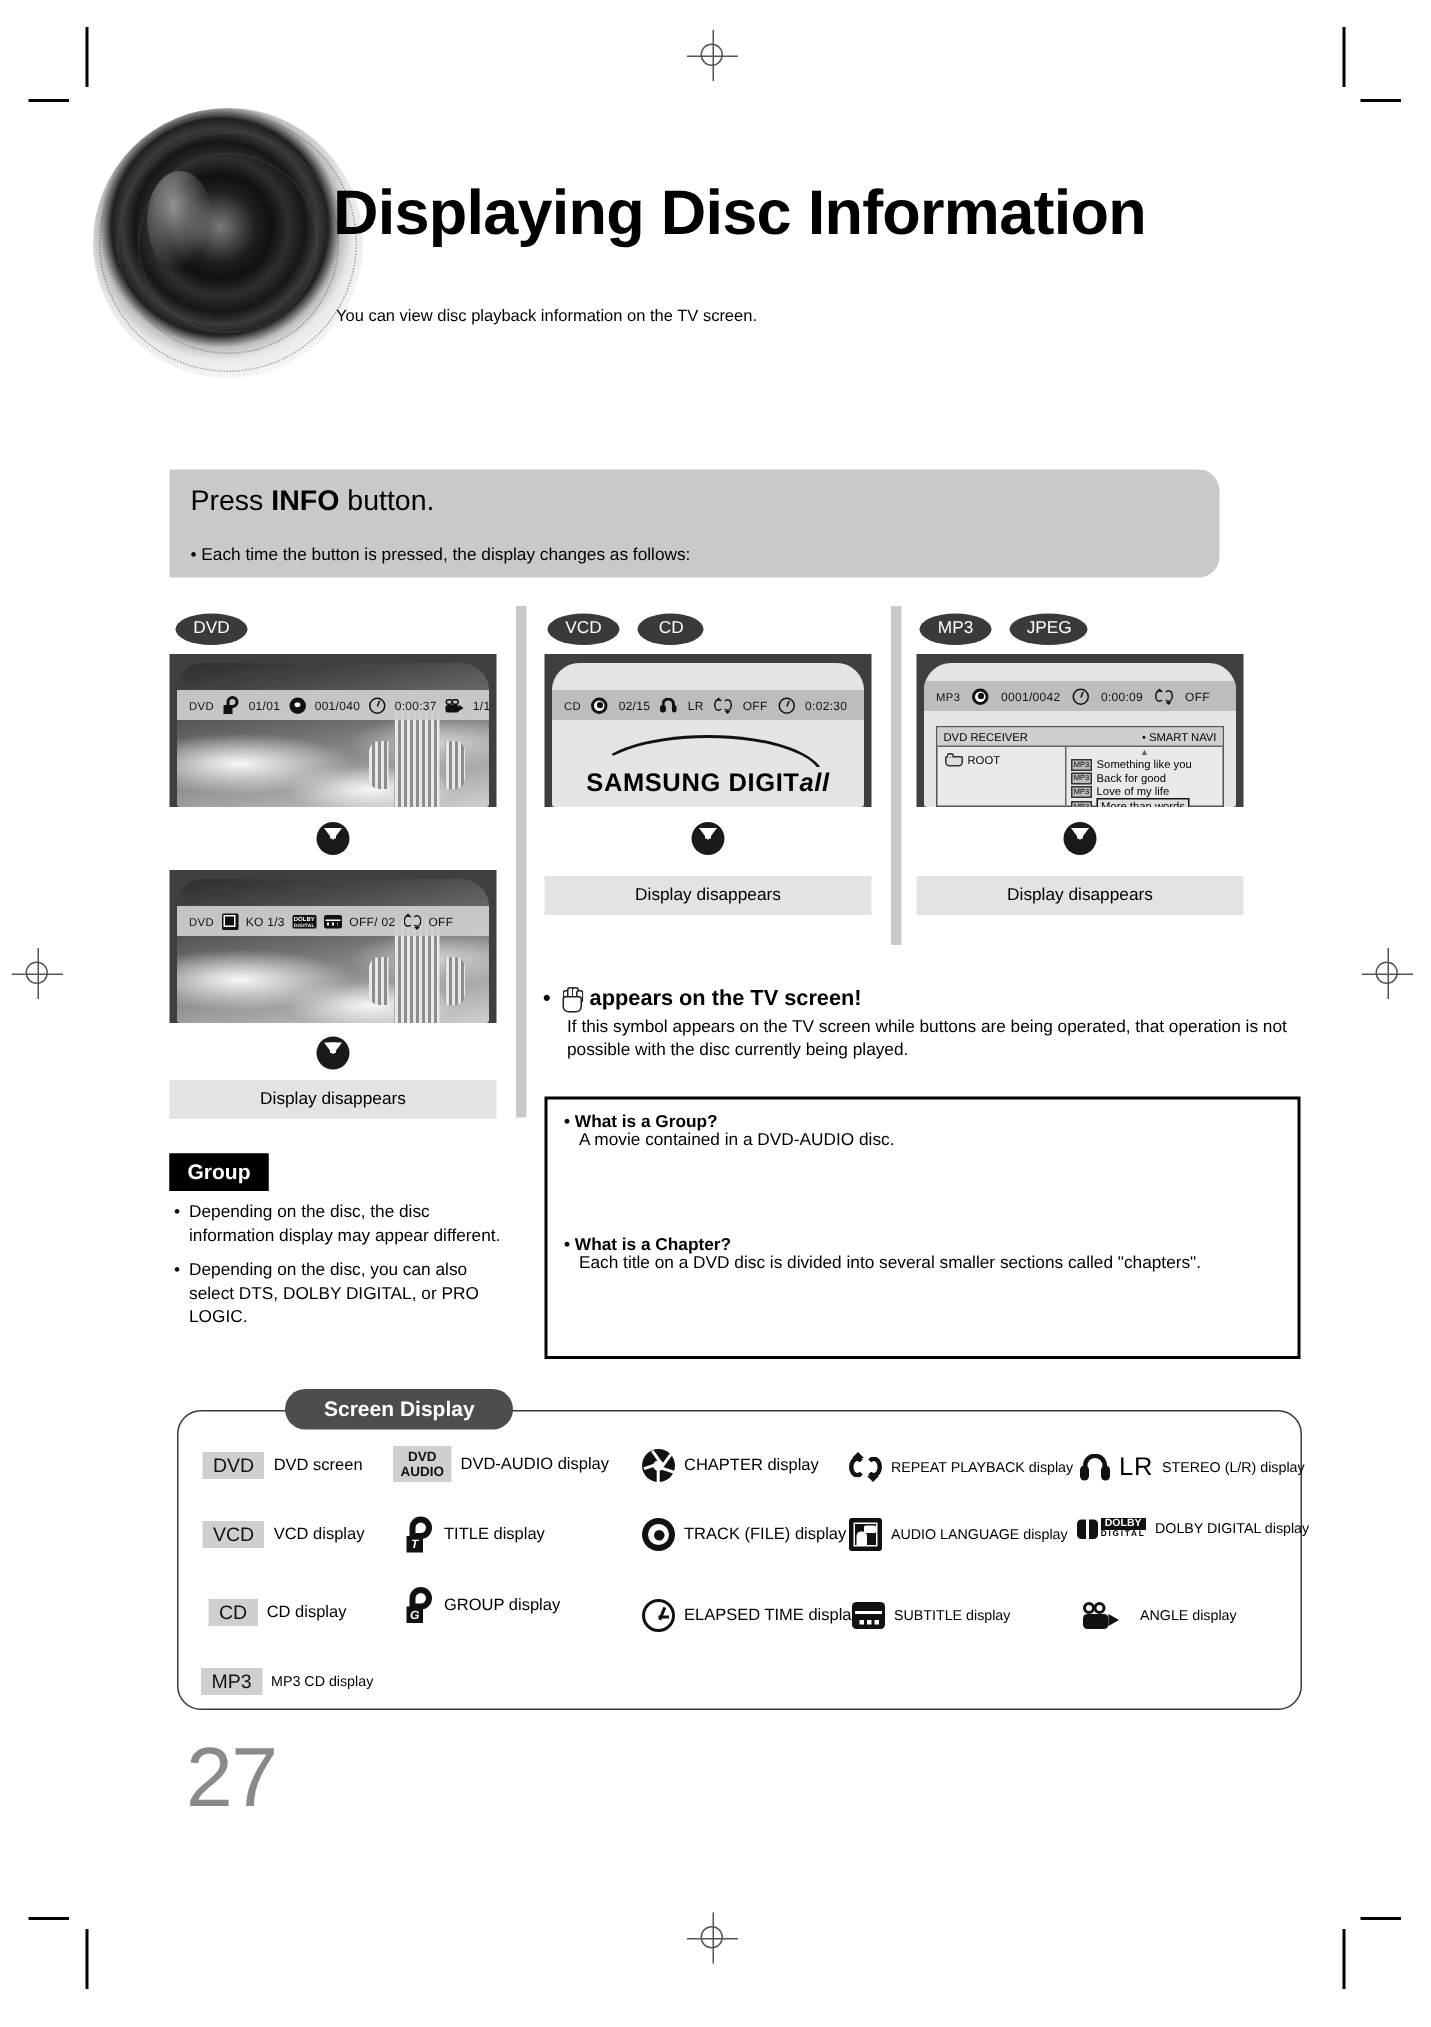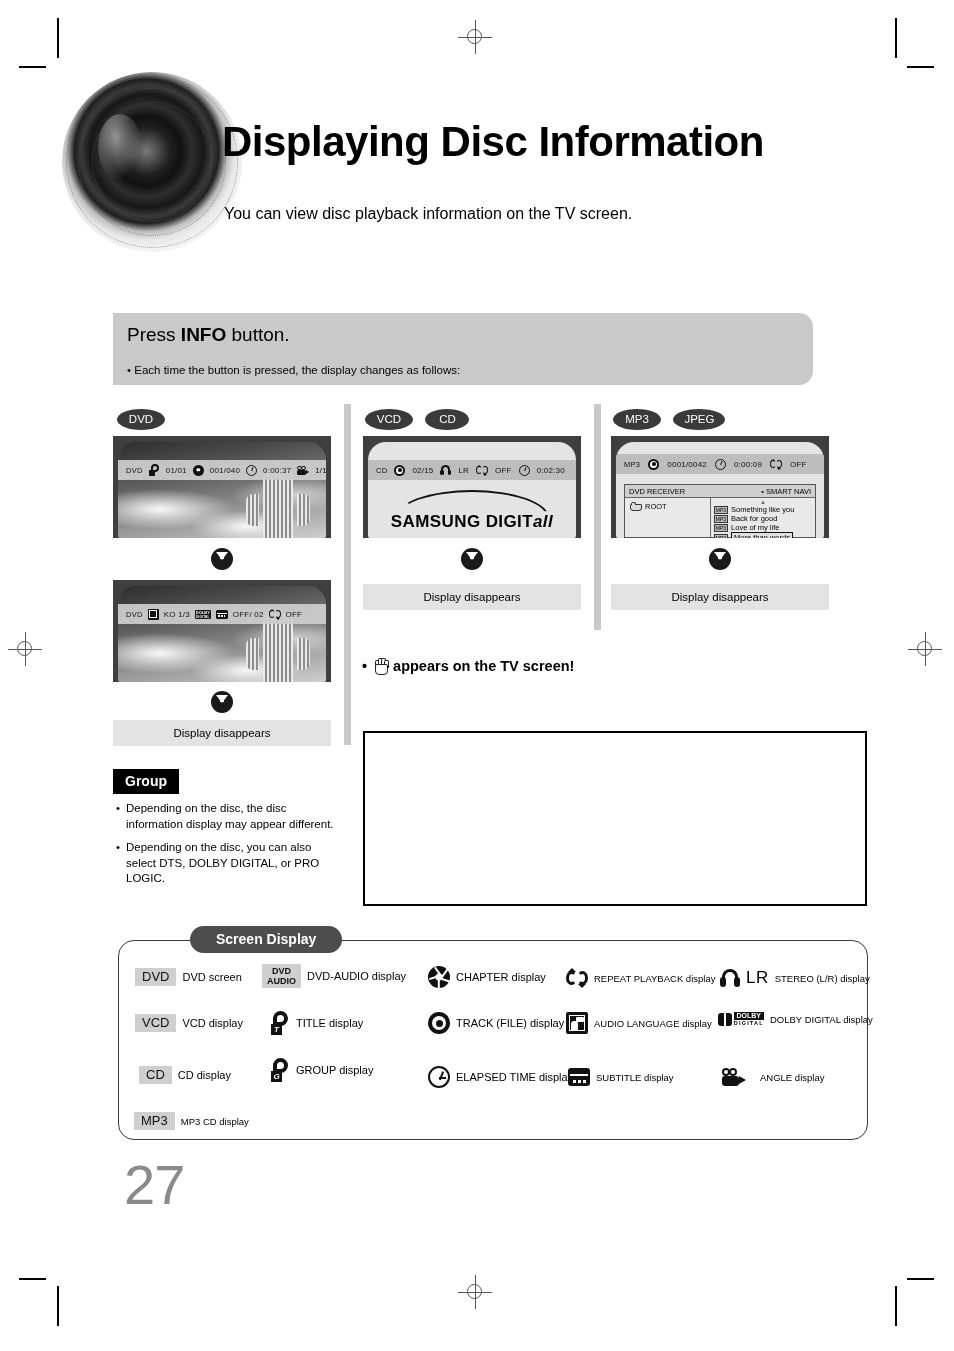--- a/index.html
+++ b/index.html
@@ -25,21 +25,21 @@
      background:radial-gradient(circle at 47% 44%,
         #7a7a7a 0%, #4a4a4a 9%, #202020 17%, #111 25%,
         #2e2e2e 33%, #171717 41%, #3a3a3a 47%, #202020 52%,
         #bdbdbd 58%, #e8e8e8 64%, #f4f4f4 72%, #fafafa 80%, #ffffff 92%);
   }
   #disc-art .ring{position:absolute;border-radius:50%;border:1px dotted rgba(90,90,90,.55);}
   #disc-art .sheen{position:absolute;left:36px;top:42px;width:44px;height:66px;border-radius:50%;
      background:radial-gradient(ellipse at 40% 35%, rgba(190,190,190,.75), rgba(80,80,80,0) 70%);}
   #page-title{position:absolute;left:222px;top:118px;font-size:42px;font-weight:bold;letter-spacing:-0.5px;
      font-family:"Liberation Sans", sans-serif;white-space:nowrap;}
-  #page-subtitle{position:absolute;left:224px;top:205px;font-size:16px;}
+  #page-subtitle{position:absolute;left:224px;top:205px;font-size:11px;}
 
   
   #press-panel{position:absolute;left:113px;top:313px;width:700px;height:72px;
      background:#c9c9c9;border-radius:0 14px 14px 0;}
   #press-panel .pp-title{position:absolute;left:14px;top:11px;font-size:19px;}
   #press-panel .pp-title b{font-weight:bold;}
   #press-panel .pp-note{position:absolute;left:14px;top:51px;font-size:11.5px;}
 
   
   .col-divider{position:absolute;width:7px;background:#c9c9c9;}
@@ -449,23 +449,32 @@
     <span>•</span>
     <span class="hand-glyph">
       <i class="fg f1"></i>
         <i class="fg f2"></i>
         <i class="fg f3"></i>
         <i class="fg f4"></i>
         <i class="pm"></i>
     </span>
     <span>appears on the TV screen!</span>
   </div>
+  <div id="hand-body">If this symbol appears on the TV screen while buttons are being operated, that operation is not possible with the disc currently being played.</div>
 </div>
 
 <div id="defs">
+  <div class="def-item" style="top:9px;">
+    <span class="def-q">What is a Group?</span>
+    <span class="def-a">A movie contained in a DVD-AUDIO disc.</span>
+  </div>
+  <div class="def-item" style="top:91px;">
+    <span class="def-q">What is a Chapter?</span>
+    <span class="def-a">Each title on a DVD disc is divided into several smaller sections called "chapters".</span>
+  </div>
 </div>
 
 <div id="legend-box"></div>
 <div id="legend-tab">Screen Display</div>
 
 <div class="lg-item" style="left:135px;top:968px;">
   <span class="gbadge">DVD</span>
   <span>DVD screen</span>
 </div>
 <div class="lg-item" style="left:135px;top:1014px;">

